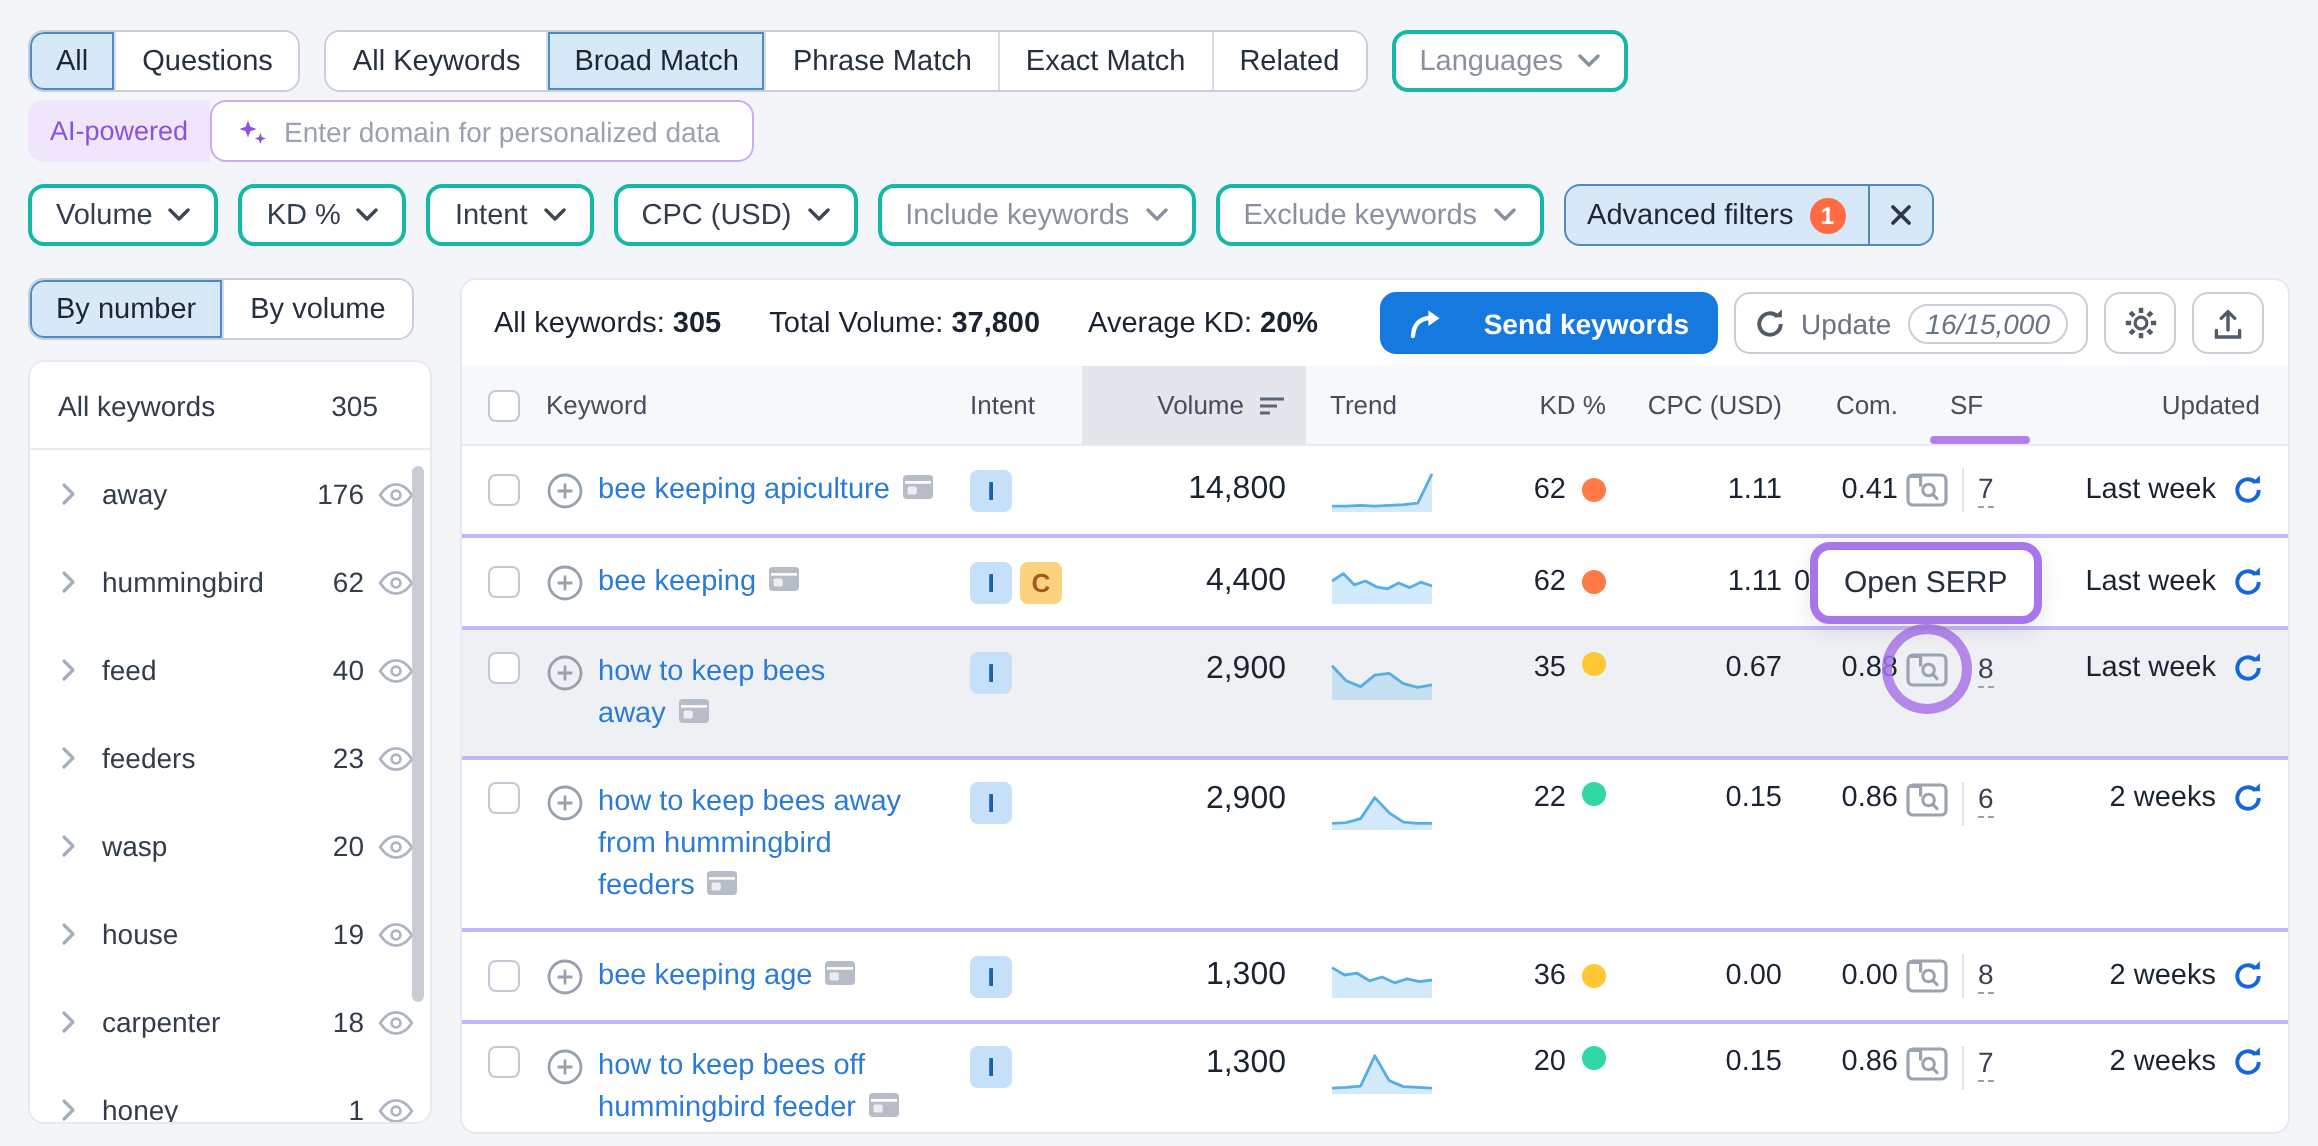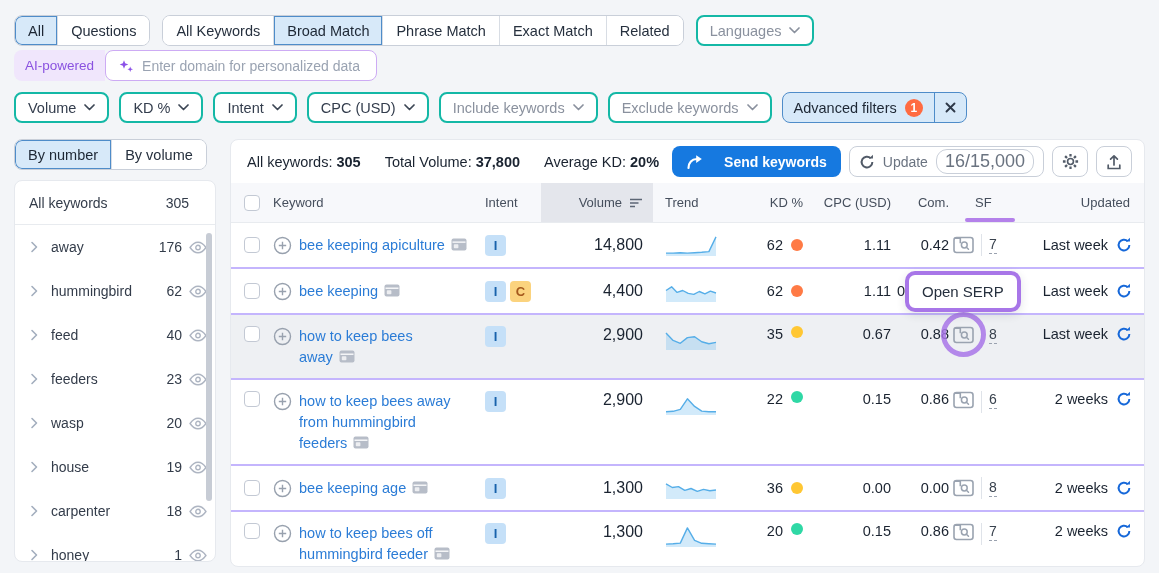--- a/index.html
+++ b/index.html
@@ -50,21 +50,21 @@
   .side-scrollbar { position:absolute; right:3px; top:52px; width:6px; height:268px; background:#c7ccd5; border-radius:3px; }
 
   
   .main-card { flex:1; background:#fff; border:1px solid #e6e9ee; border-radius:8px; height:428px; overflow:hidden; position:relative; }
   .toolbar { display:flex; align-items:center; height:43px; padding:0 12px 0 16px; }
   .stats { display:flex; gap:24px; align-items:center; font-size:14.5px; color:#1a2330; }
   .stat b { font-weight:bold; margin-left:4px; }
   .toolbar-right { margin-left:auto; display:flex; gap:8px; align-items:center; }
   .btn-send { display:flex; align-items:center; gap:20px; background:#1679e0; color:#fff; font-weight:bold; font-size:14px; border:none; border-radius:8px; height:31px; padding:0 14px; cursor:pointer; font-family:inherit; }
   .btn-update { display:flex; align-items:center; gap:8px; background:#fff; border:1px solid #c9cfd9; border-radius:8px; height:31px; padding:0 9px; color:#6a7380; font-size:14px; cursor:pointer; font-family:inherit; }
-  .quota-pill { border:1px solid #c9cfd9; border-radius:11px; padding:1px 8px; font-size:18px; color:#6a7380; }
+  .quota-pill { border:1px solid #c9cfd9; border-radius:11px; padding:1px 8px; font-size:14px; color:#6a7380;font-style:italic; }
   .icon-btn { width:36px; height:31px; background:#fff; border:1px solid #c9cfd9; border-radius:8px; display:flex; align-items:center; justify-content:center; cursor:pointer; }
 
   
   .tgrid { display:grid; grid-template-columns:42px 212px 56px 112px 76px 74px 88px 58px 76px 121px; }
   .thead { height:40px; background:#f7f8fb; border-bottom:1px solid #e8ebef; font-size:13px; color:#454e5c; }
   .thead > div { display:flex; align-items:center; }
   .h-vol { background:#e4e6ec; justify-content:flex-end; gap:7px; padding-right:10px; }
   .h-kd,.h-cpc,.h-com { justify-content:flex-end; }
   .h-updated { justify-content:flex-end; padding-right:16px; }
   .h-check { justify-content:center; }
@@ -453,21 +453,21 @@
               <svg width="52" height="26" viewBox="0 0 52 26">
                 <path d="M1,24 L1.0,21.1 L8.1,21.1 L15.3,20.7 L22.4,21.1 L29.6,20.7 L36.7,20.3 L43.9,19.6 L51.0,4.9 L51,24 Z" fill="rgba(105,184,240,0.30)"></path>
                 <polyline points="1.0,21.1 8.1,21.1 15.3,20.7 22.4,21.1 29.6,20.7 36.7,20.3 43.9,19.6 51.0,4.9" fill="none" stroke="#56aee8" stroke-width="1.4" stroke-linejoin="round"></polyline>
               </svg>
             </div>
     <div class="cell c-kd">
       <span>62</span>
       <span class="kd-dot kd-hard"></span>
     </div>
     <div class="cell c-cpc">1.11</div>
-    <div class="cell c-com">0.42</div>
+    <div class="cell c-com">0.41</div>
     <div class="cell c-sf">
               <span>
                 <svg width="21" height="18" viewBox="0 0 21 18">
                   <rect x="1" y="1.5" width="19" height="15" rx="2.5" fill="none" stroke="#9aa3b0" stroke-width="1.6"></rect>
                   <path d="M1.8 2.2h5.5v5" fill="none" stroke="#9aa3b0" stroke-width="1.6"></path>
                   <circle cx="11.3" cy="9" r="2.9" fill="none" stroke="#9aa3b0" stroke-width="1.5"></circle>
                   <path d="M13.4 11.2l2.1 2.1" stroke="#9aa3b0" stroke-width="1.5" stroke-linecap="round"></path>
                 </svg>
               </span>
               <span class="sf-divider"></span>

